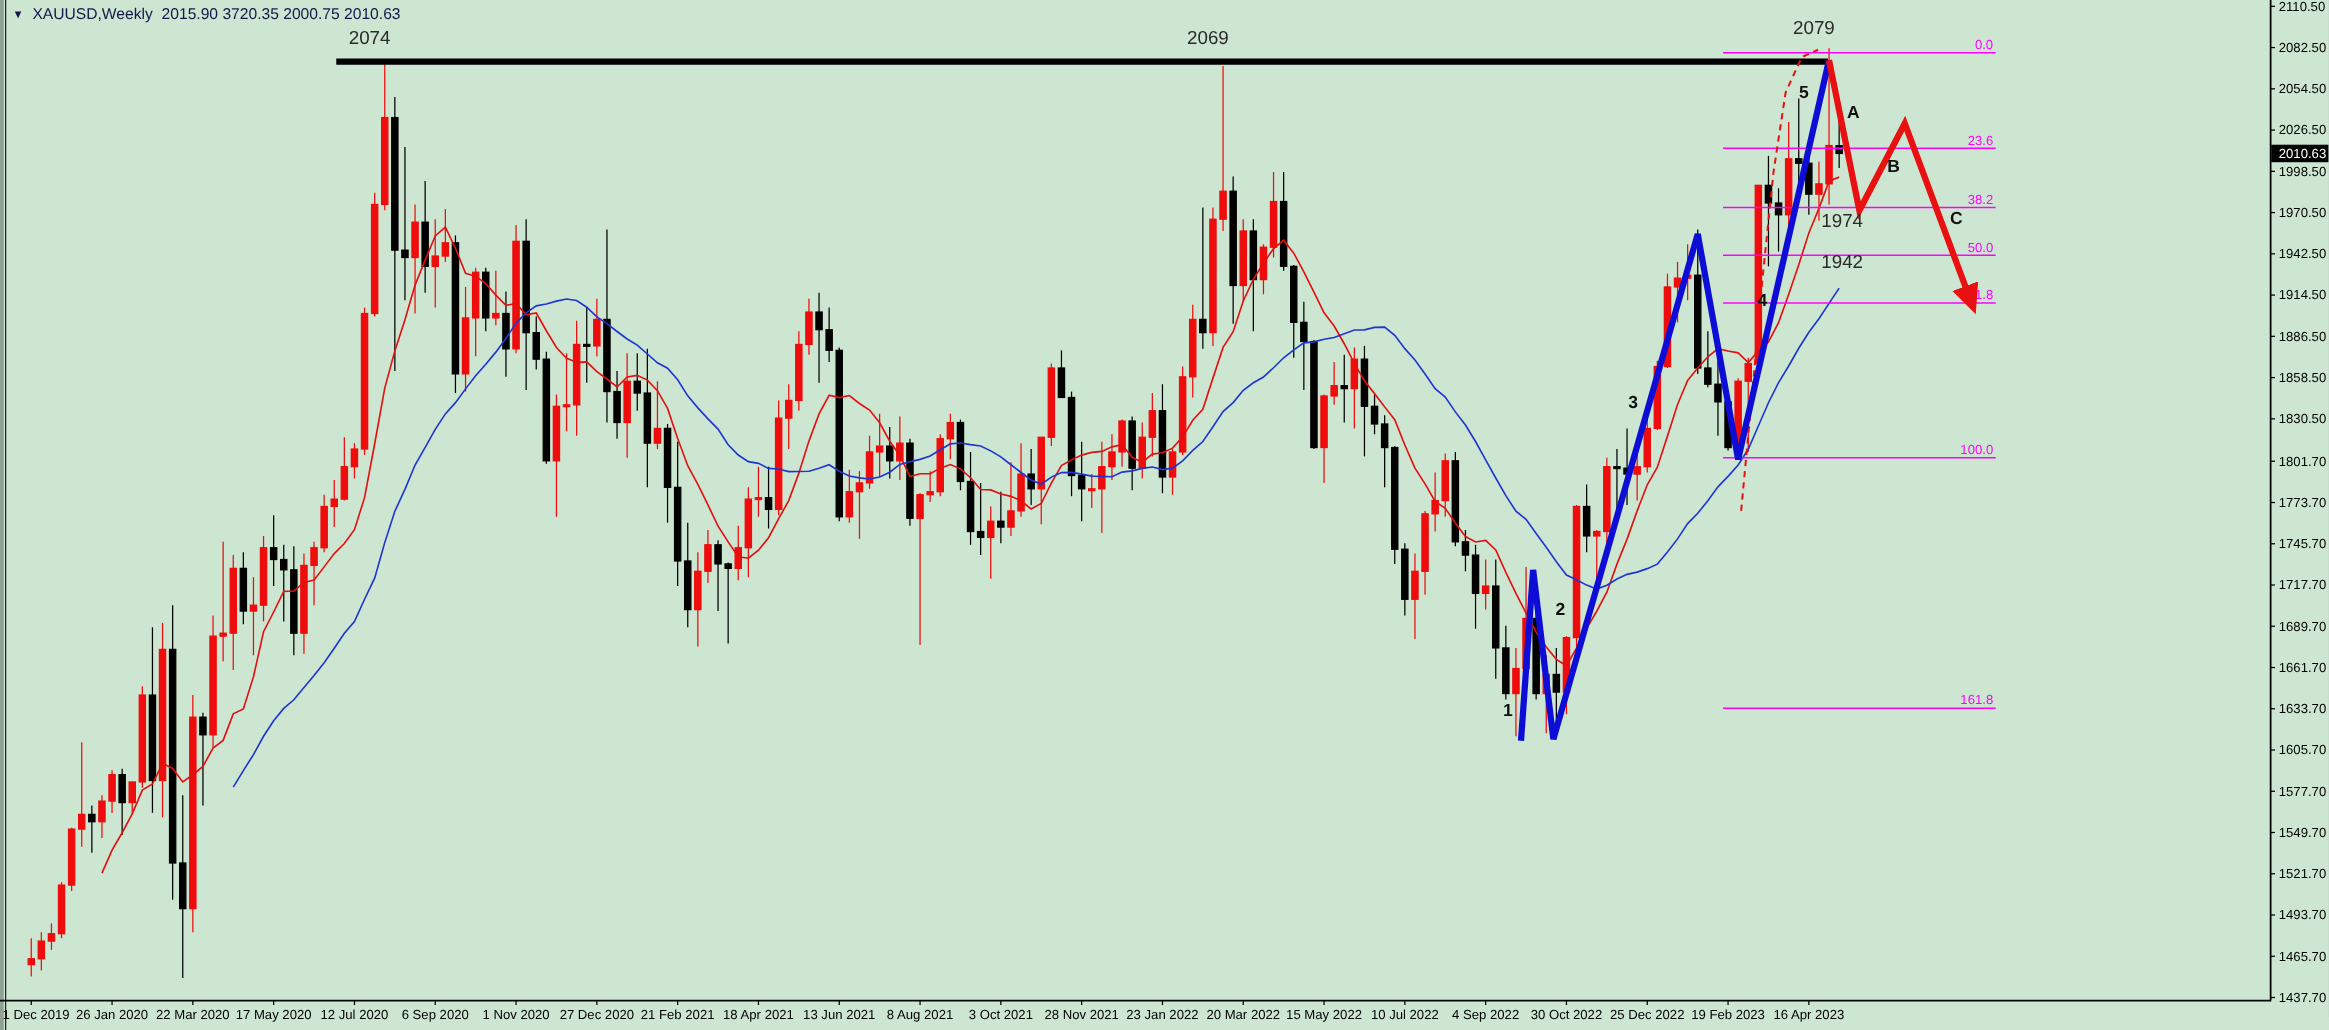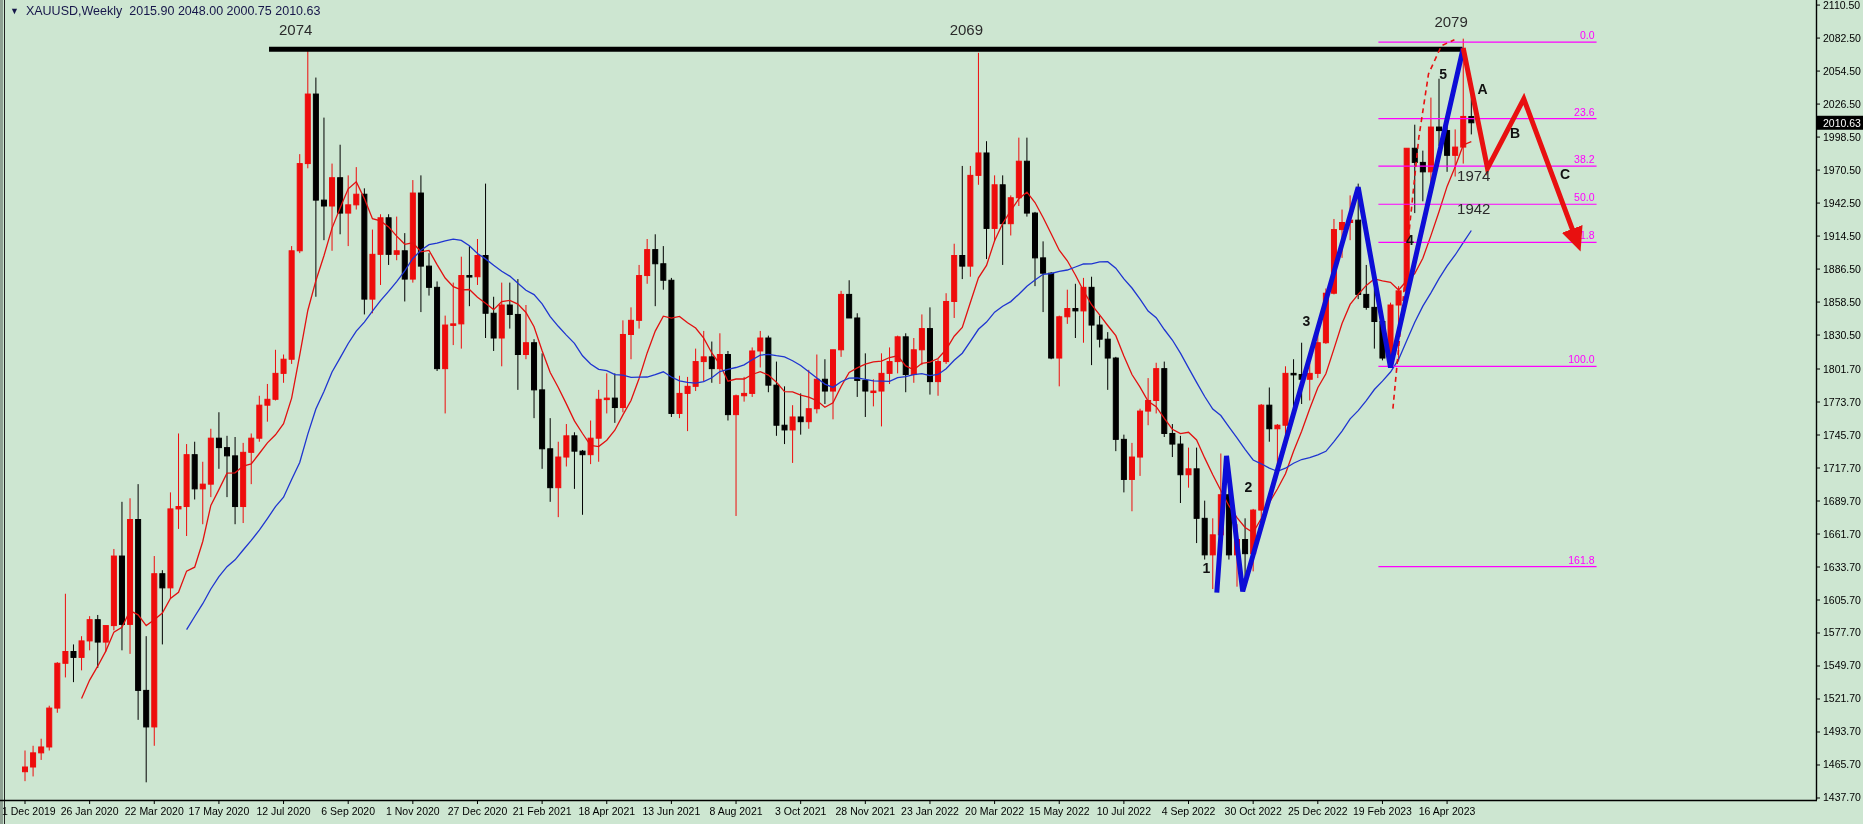--- a/index.html
+++ b/index.html
@@ -885,15 +885,15 @@
         <text y="815" fill="#000000" font-size="10.5px" x="1317.8" text-anchor="middle">25 Dec 2022</text>
         <line x1="1382.44" y1="800" x2="1382.44" y2="804" stroke="#000000" stroke-width="1"></line>
         <text y="815" fill="#000000" font-size="10.5px" x="1382.44" text-anchor="middle">19 Feb 2023</text>
         <line x1="1447.08" y1="800" x2="1447.08" y2="804" stroke="#000000" stroke-width="1"></line>
         <text y="815" fill="#000000" font-size="10.5px" x="1447.08" text-anchor="middle">16 Apr 2023</text>
       </g>
     </svg>
   <div class="title-bar">
     <span class="tri">▼</span>
     <span>XAUUSD,Weekly</span>
-    <span>2015.90 2048.00 2000.75 2010.63</span>
+    <span>2015.90 3720.35 2000.75 2010.63</span>
   </div>
 </div>
 
 </body></html>

